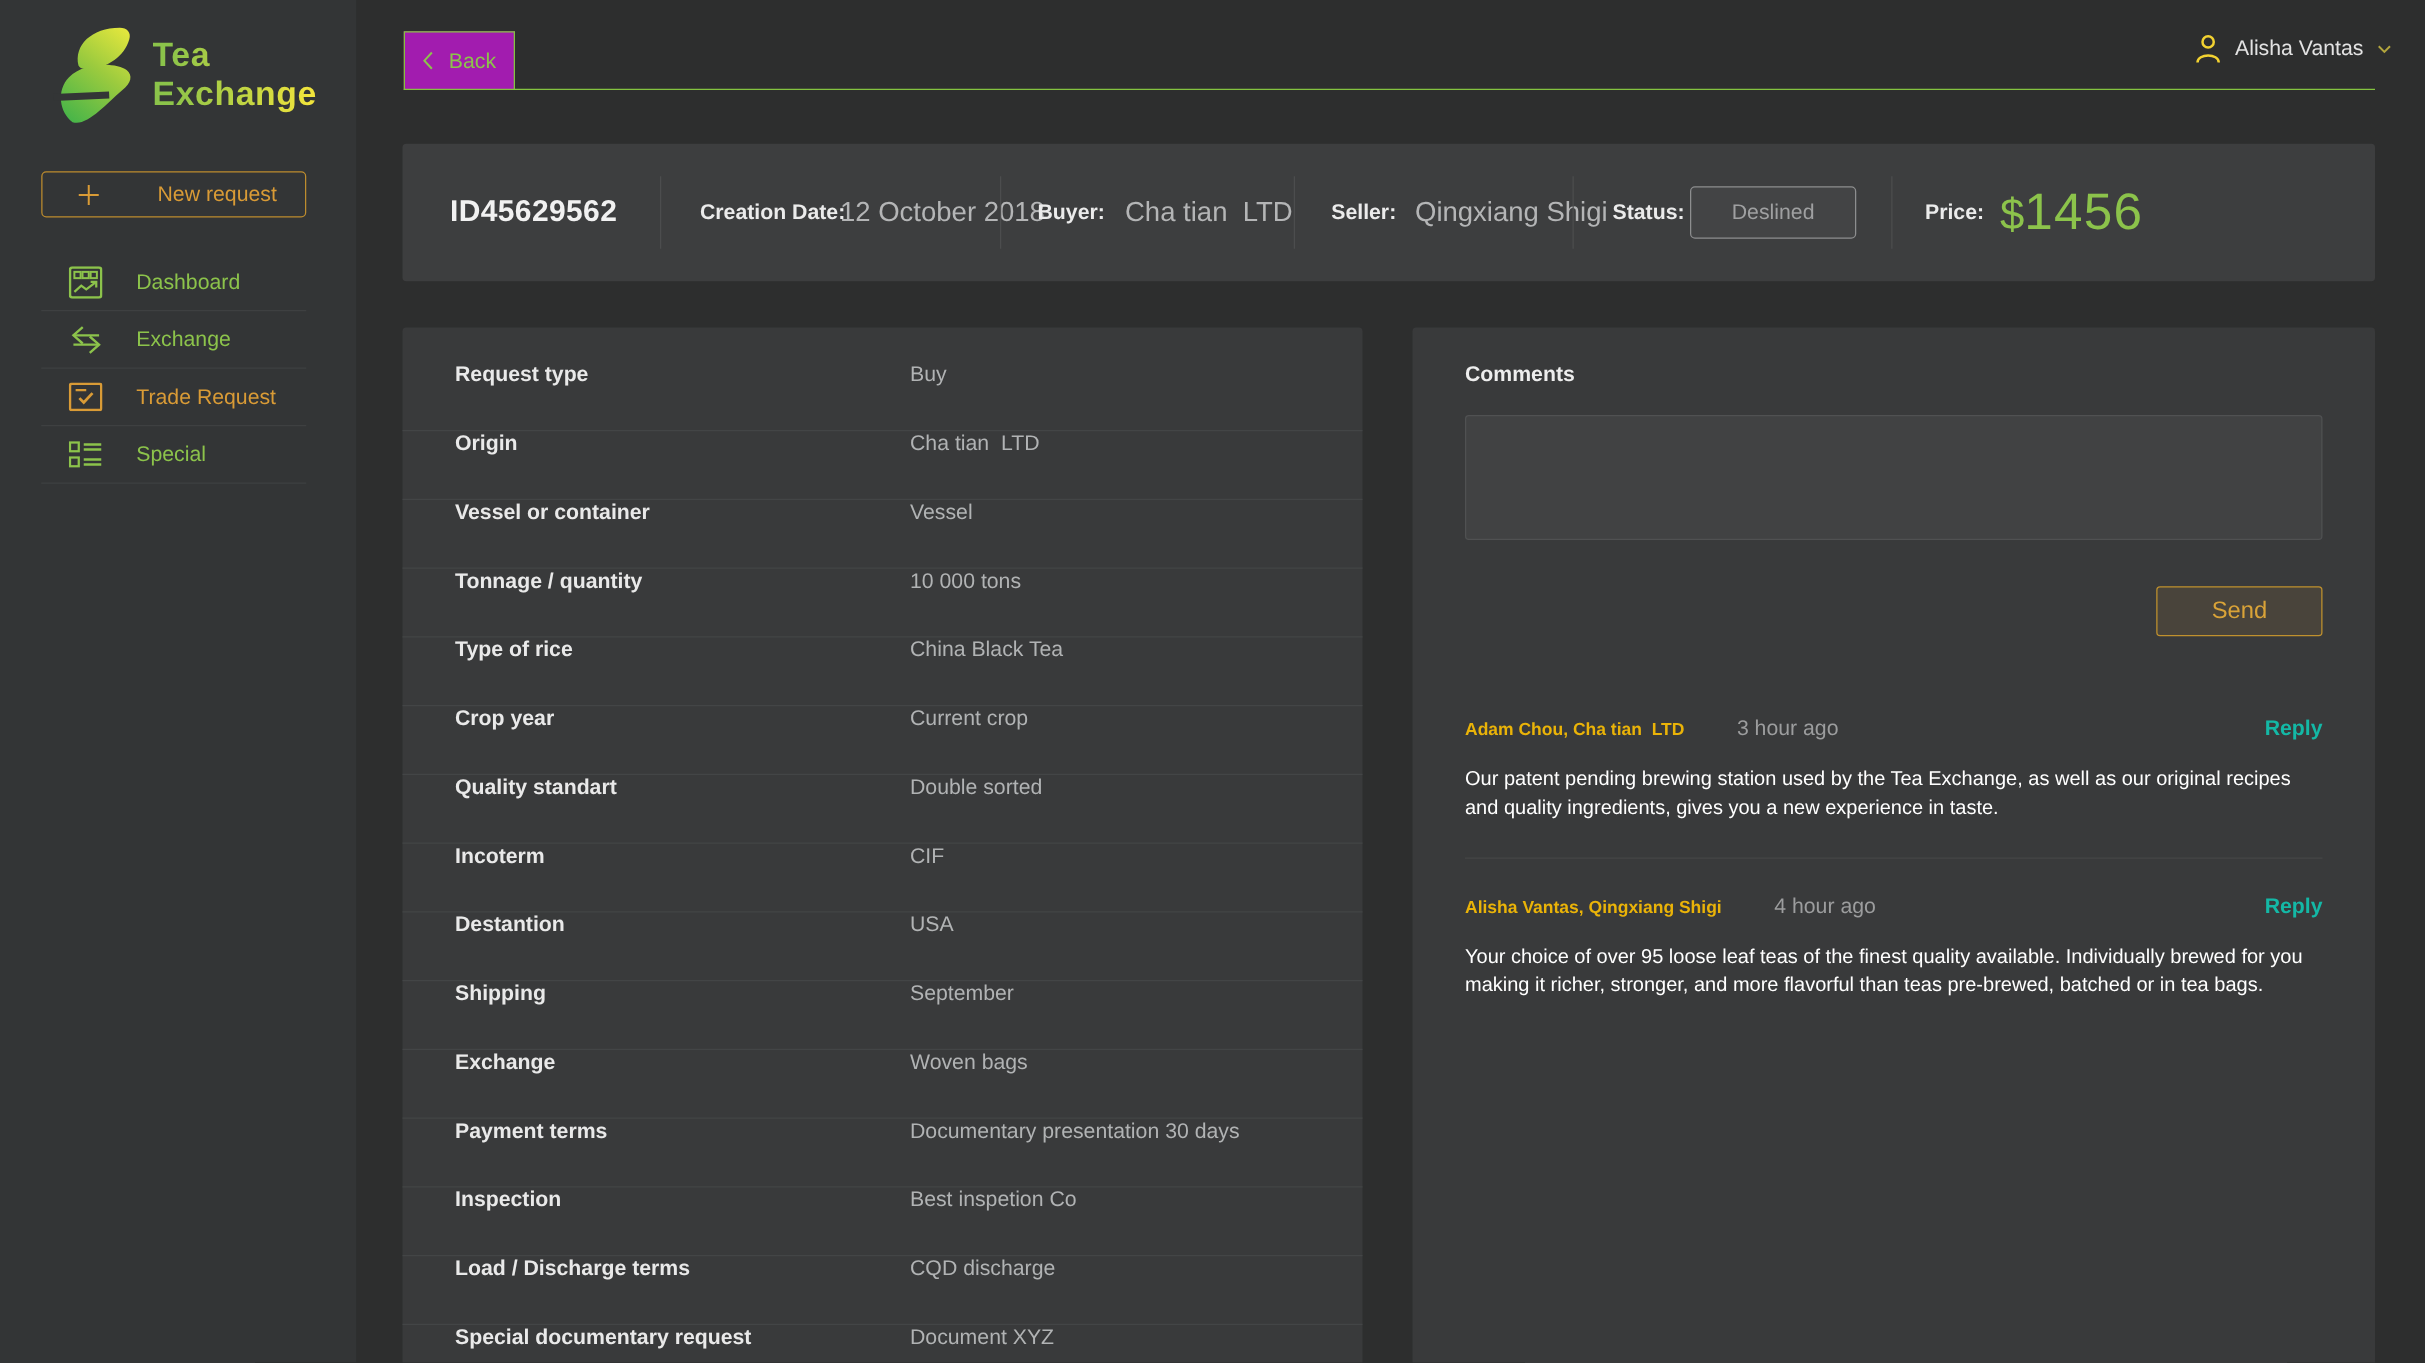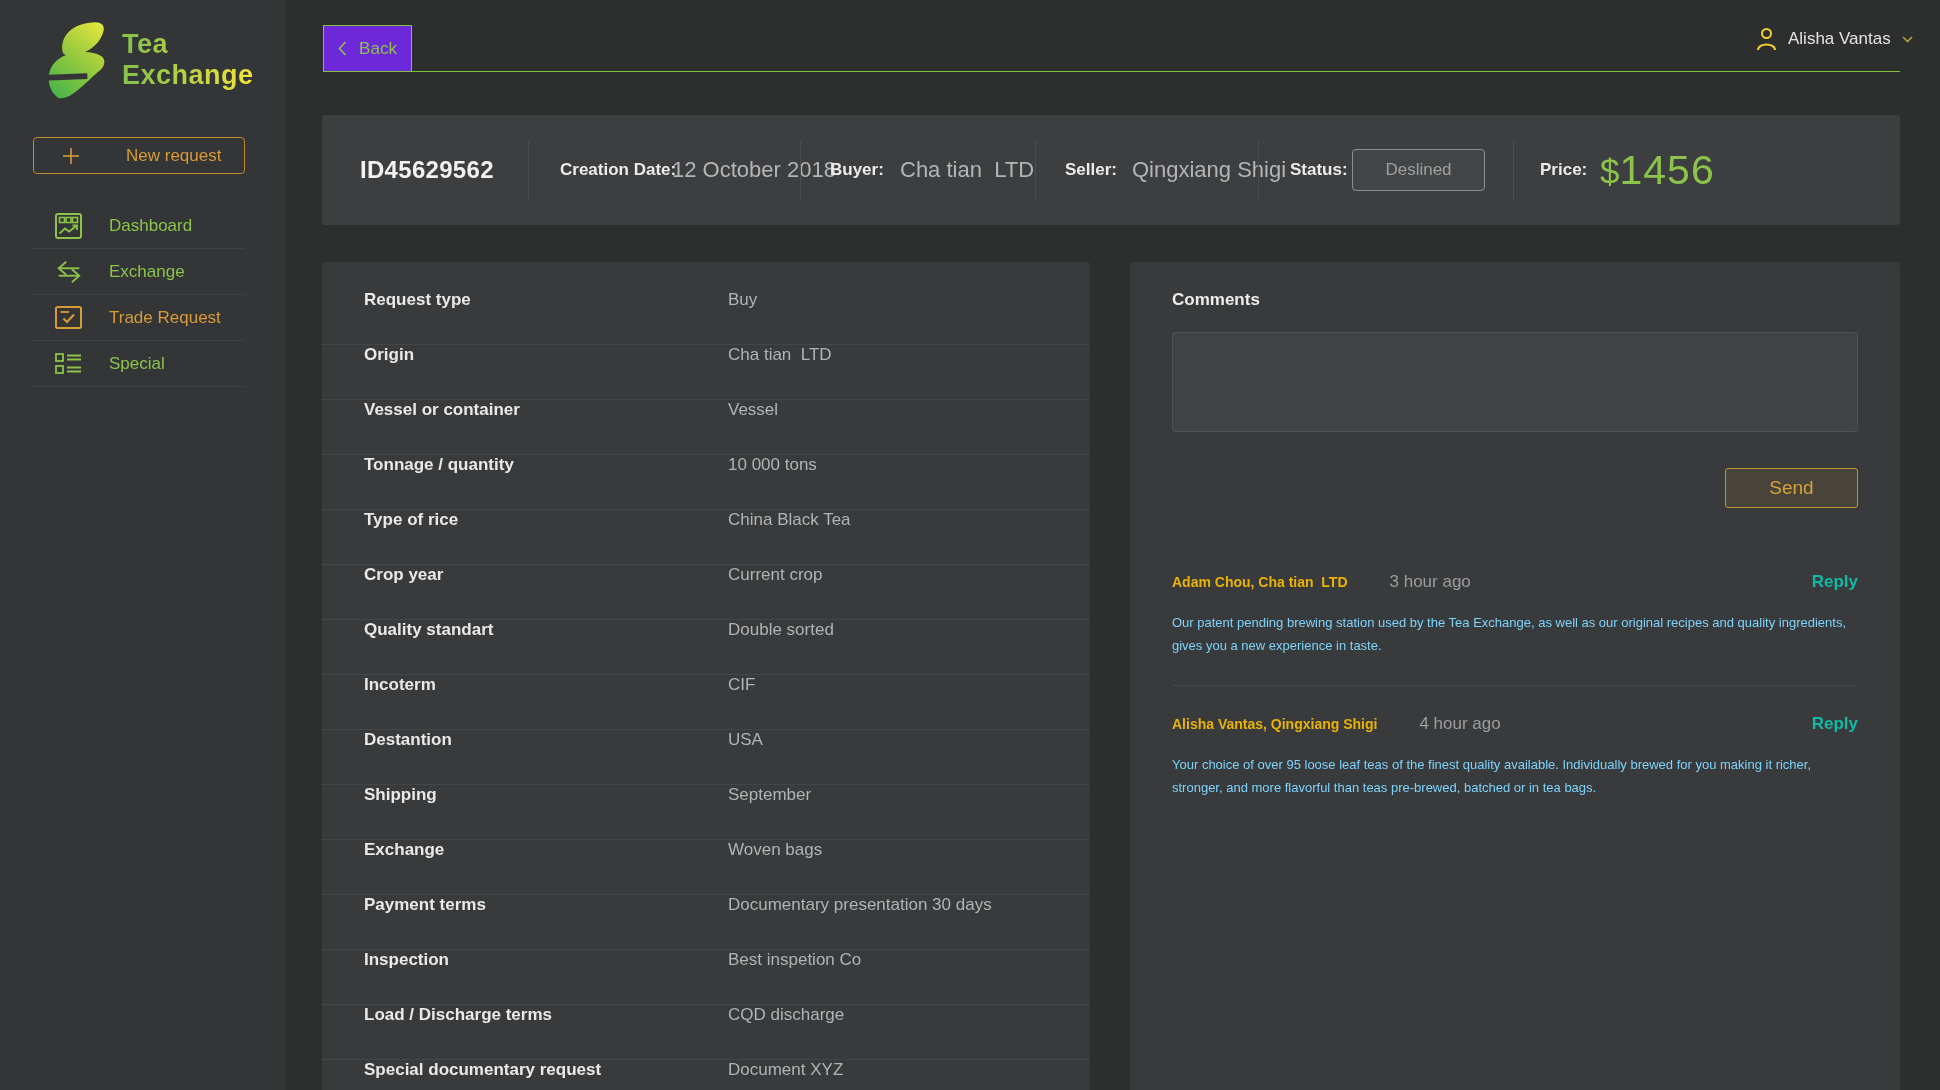--- a/index.html
+++ b/index.html
@@ -33,21 +33,21 @@
   }
   .nav-item .nav-ico { width:28px; margin-left:22px; display:flex; }
   .nav-item .nav-label { margin-left:26px; }
   .nav-item.active { color:#d99b36; }
   .nav-item svg { stroke:#8cc34b; }
   .nav-item.active svg { stroke:#d99b36; }
   
   .topline { position:absolute; left:323px; top:71px; width:1577px; height:1px; background:#84c340; }
   .back-tab {
     position:absolute; left:323px; top:25px; width:89px; height:47px;
-    border:1px solid #84c340; background:#6d28d9; z-index:2;
+    border:1px solid #84c340; background:#a21caf; z-index:2;
     color:#8cc34b; font-size:17px; font-family:inherit;
     display:flex; align-items:center; justify-content:center; gap:12px; cursor:pointer;
   }
   .user-chip { position:absolute; left:1756px; top:23px; height:32px; display:flex; align-items:center; gap:11px; font-size:17px; color:#e3e3e3; cursor:pointer; }
   
   .summary { position:absolute; left:322px; top:115px; width:1578px; height:110px; background:#3d3e3f; border-radius:3px; }
   .summary .vc { position:absolute; top:50%; transform:translateY(-50%); white-space:pre; }
   .summary .sep { position:absolute; top:26px; width:1px; height:58px; background:#4c4d4e; }
   .s-label { font-weight:700; color:#ebebeb; font-size:17px; }
   .s-value { color:#b4b5b6; font-size:22px; }
@@ -79,21 +79,21 @@
     width:133px; height:40px; border:1px solid #c0912e; border-radius:3px;
     background:rgba(217,155,54,0.10); color:#d9a338; font-size:19px; font-family:inherit; cursor:pointer;
   }
   .comment-list { margin-top:36px; }
   .comment { padding:28px 0; border-bottom:1px solid #454647; }
   .comment:last-child { border-bottom:none; }
   .comment-header { display:flex; align-items:baseline; }
   .comment-author { font-weight:700; color:#eab308; font-size:14px; white-space:pre-wrap; }
   .comment-time { color:#9c9d9e; font-size:17px; margin-left:42px; }
   .comment-reply { margin-left:auto; color:#14b8a6; font-weight:700; font-size:17px; cursor:pointer; text-decoration:none; }
-  .comment-text { margin-top:19px; color:#7dd3fc; font-size:13px; line-height:23px; max-width:690px; }
+  .comment-text { margin-top:19px; color:#ffffff; font-size:16px; line-height:23px; max-width:690px; }
   svg { display:block; }
 </style>
 </head>
 <body>
 
 <div class="sidebar">
   <div class="logo">
     <span>
       <svg width="68" height="88" viewBox="0 0 72 90" fill="none">
         <defs>

